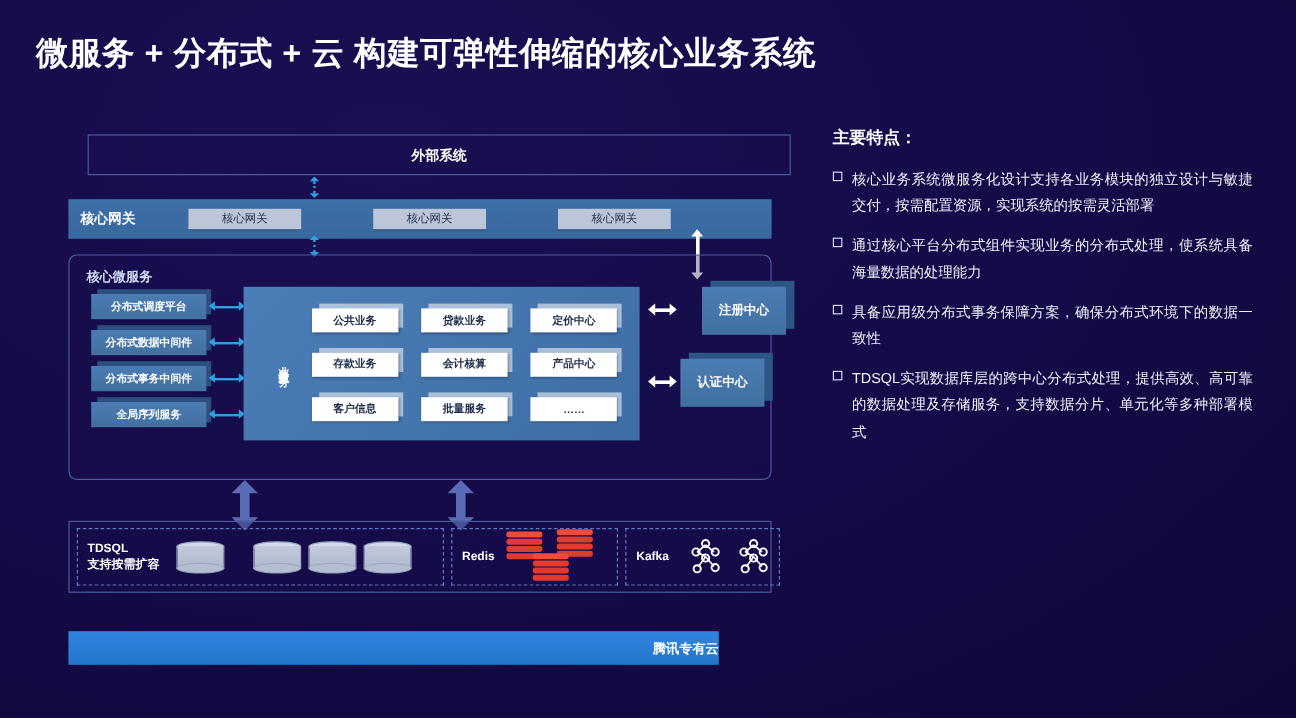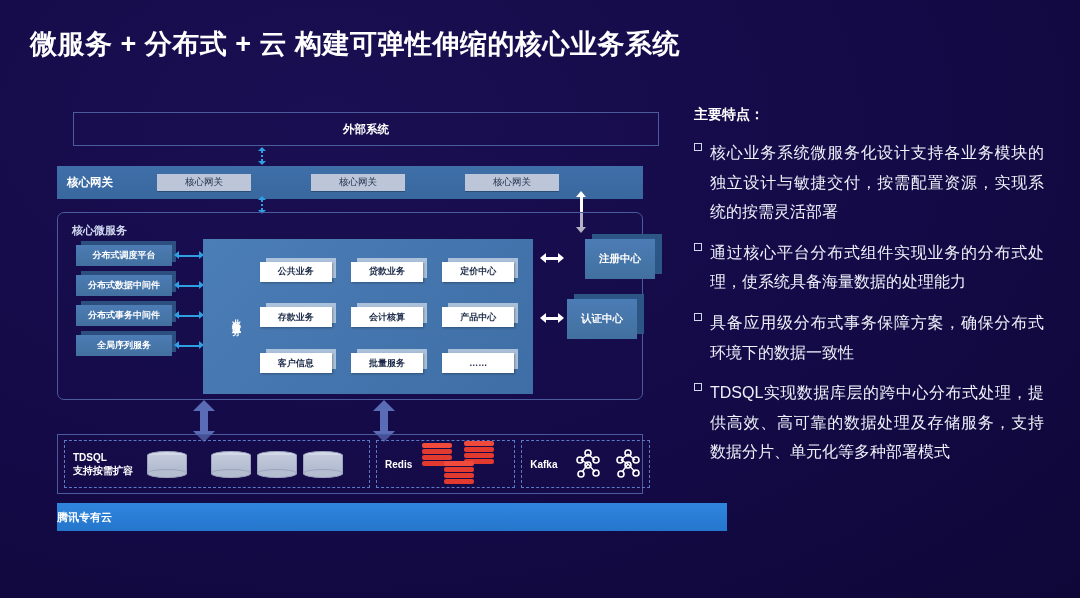--- a/index.html
+++ b/index.html
@@ -90,21 +90,21 @@
   .h-arrow .line { position: absolute; left: 3px; top: 4px; width: 24px; height: 1.5px; background: #2e9fe0; }
   .h-arrow .a-l, .h-arrow .a-r {
     position: absolute; top: 0; width: 0; height: 0;
     border-top: 4.5px solid transparent; border-bottom: 4.5px solid transparent;
   }
   .h-arrow .a-l { left: 0; border-right: 5px solid #2e9fe0; }
   .h-arrow .a-r { right: 0; border-left: 5px solid #2e9fe0; }
 
   
   #biz-block {
-    position: absolute; left: 145px; top: 26px; width: 330px; height: 155px;
+    position: absolute; left: 145px; top: 26px; width: 330px; height: 128px;
     background: linear-gradient(135deg,#4b7db6 0%, #3f6ea6 100%);
     display: flex;
     padding-left: 20px;
   }
   #biz-vlabel {
     width: 26px; flex: 0 0 auto;
     display: flex; align-items: center; justify-content: center;
     font-size: 9px; font-weight: 700; color: #ffffff;
     writing-mode: vertical-rl; letter-spacing: 2px;
   }
@@ -222,36 +222,36 @@
   .redis-cube i.t { background: #f04a3a; }
   .redis-cube i:nth-child(1) { top: 0; }
   .redis-cube i:nth-child(2) { top: 6px; }
   .redis-cube i:nth-child(3) { top: 12px; }
   .redis-cube i:nth-child(4) { top: 18px; }
 
   .kafka-icons { display: flex; gap: 14px; margin-left: 10px; }
 
   
   #cloud-bar {
-    position: absolute; left: 0; top: 391px; width: 670px; height: 28px;
+    position: absolute; left: 0; top: 414px; width: 542px; height: 28px;
     background: linear-gradient(180deg,#2f85dd 0%, #2576cd 100%);
-    display: flex; align-items: center; justify-content: flex-start;
+    display: flex; align-items: center; justify-content: flex-end;
   }
   #cloud-bar .lbl { font-size: 11px; font-weight: 700; color: #ffffff; }
 
   
   #features { position: absolute; left: 694px; top: 106px; width: 350px; }
   #feat-title { font-size: 14px; font-weight: 700; color: #ffffff; margin-bottom: 14px; }
   .feat-item { display: flex; gap: 8px; margin-bottom: 11px; }
   .feat-mark {
     flex: 0 0 auto; width: 8px; height: 8px; margin-top: 5px;
     border: 1.3px solid #cfd6ee;
   }
   .feat-text {
-    font-size: 16px; color: #eef1fa; line-height: 1.85;
+    font-size: 12px; color: #eef1fa; line-height: 1.85;
     text-align: justify;
   }
 </style>
 </head>
 <body>
 
 <div id="slide">
 
   <div id="title">微服务 + 分布式 + 云 构建可弹性伸缩的核心业务系统</div>
 

